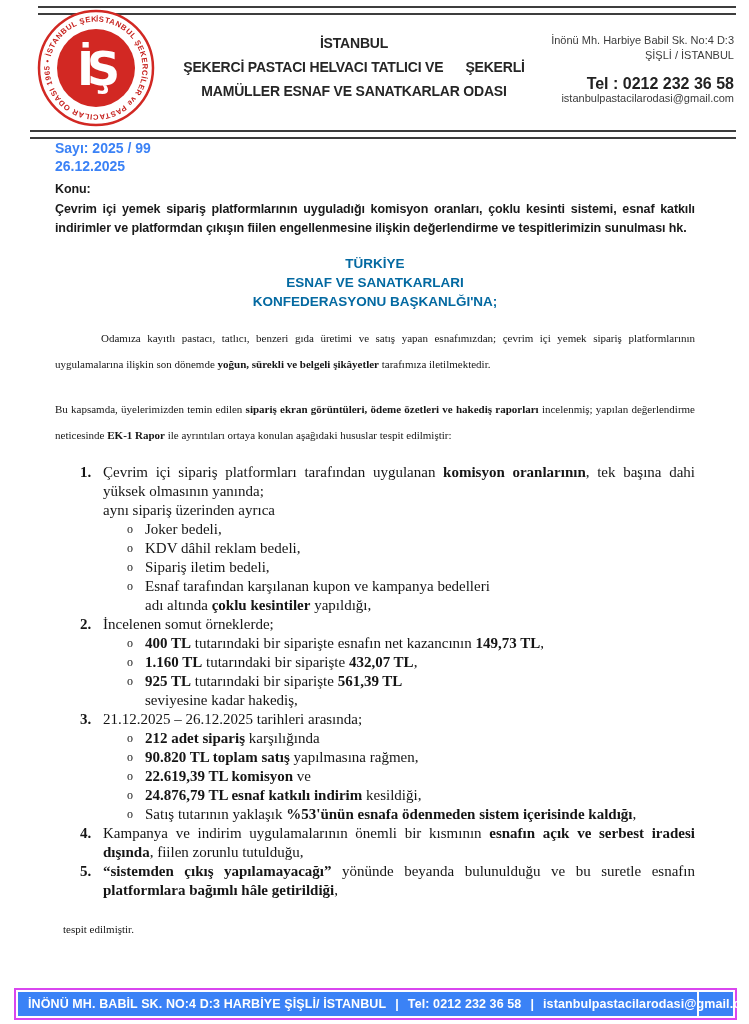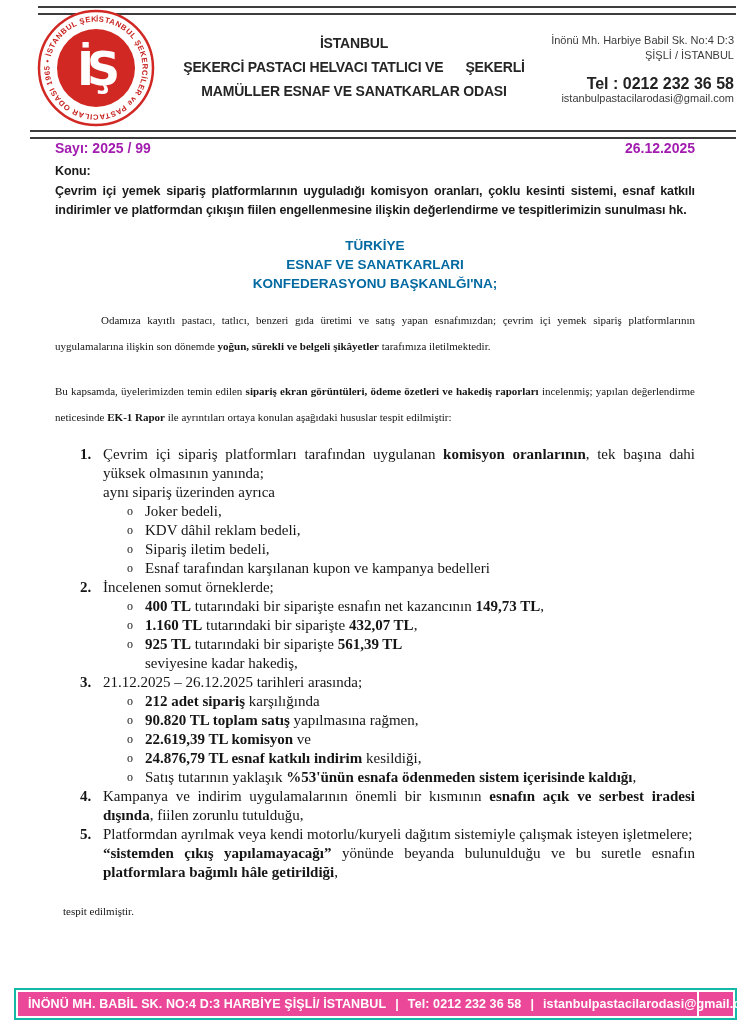--- a/index.html
+++ b/index.html
@@ -21,21 +21,21 @@
   .contact{
     position:absolute;right:15px;top:33px;text-align:right;
     font-family:"Liberation Sans",sans-serif;font-size:11px;line-height:15px;color:#3b3b3b;
   }
   .contact .tel{font-weight:700;margin-top:13px;font-size:16px;color:#222;}
 
   .content{position:absolute;left:55px;right:54px;top:139px;}
 
   .meta-row{
     display:flex;justify-content:space-between;
-    font-family:"Liberation Sans",sans-serif;font-weight:700;font-size:14px;color:#a21caf;line-height:18px;
+    font-family:"Liberation Sans",sans-serif;font-weight:700;font-size:14px;color:#3b82f6;line-height:18px;flex-direction:column;
   }
   .konu-row{
     display:flex;margin-top:5px;
     font-family:"Liberation Sans",sans-serif;font-weight:700;font-size:12.5px;
     line-height:19.5px;color:#1a1a1a;letter-spacing:-0.1px;flex-direction:column;
   }
   .konu-lbl{flex:none;width:45px;}
   .konu-text{flex:1;text-align:justify;}
 
   .addressee{
@@ -55,21 +55,21 @@
   .li-body{flex:1;}
   .li-line{text-align:justify;}
   .sub{display:flex;}
   .o{flex:none;width:18px;margin-left:24px;font-size:12px;}
   .sub-body{flex:1;text-align:justify;}
 
   .closing{margin:8px;margin-top:20px;font-size:11px;line-height:19px;font-family:Liberation Serif, serif;}
 
   .footer{
     position:absolute;left:14px;right:12px;top:988px;height:28px;
-    background:#ec4899;border:2px solid #14b8a6;box-shadow:inset 0 0 0 2px #fff;
+    background:#3b82f6;border:2px solid #d946ef;box-shadow:inset 0 0 0 2px #fff;
   }
   .footer-inner{
     position:absolute;left:12px;top:0;bottom:0;right:44px;display:flex;align-items:center;gap:9px;
     font-family:"Liberation Sans",sans-serif;font-weight:700;font-size:12.5px;color:#fff;white-space:nowrap;
     letter-spacing:0.1px;
   }
   .footer-divider{position:absolute;right:36px;top:2px;bottom:2px;width:2px;background:#fff;}
 </style>
 </head>
 <body>
@@ -152,20 +152,21 @@
             <div class="sub">
               <span class="o">o</span>
               <div class="sub-body">
                 <div class="sub-line"><span>Sipariş iletim bedeli,</span></div>
               </div>
             </div>
             <div class="sub">
               <span class="o">o</span>
               <div class="sub-body">
                 <div class="sub-line"><span>Esnaf tarafından karşılanan kupon ve kampanya bedelleri</span></div>
+                <div class="sub-line"><span>adı altında </span><span class="b">çoklu kesintiler</span><span> yapıldığı,</span></div>
               </div>
             </div>
           </div>
         </div>
         <div class="li">
           <span class="num">2.</span>
           <div class="li-body">
             <div class="li-line"><span>İncelenen somut örneklerde;</span></div>
             <div class="sub">
               <span class="o">o</span>
@@ -226,21 +227,20 @@
         </div>
         <div class="li">
           <span class="num">4.</span>
           <div class="li-body">
             <div class="li-line"><span>Kampanya ve indirim uygulamalarının önemli bir kısmının </span><span class="b">esnafın açık ve serbest iradesi dışında</span><span>, fiilen zorunlu tutulduğu,</span></div>
           </div>
         </div>
         <div class="li">
           <span class="num">5.</span>
           <div class="li-body">
-            <div class="li-line"><span>Platformdan ayrılmak veya kendi motorlu/kuryeli dağıtım sistemiyle çalışmak isteyen işletmelere;</span></div>
             <div class="li-line"><span class="b">“sistemden çıkış yapılamayacağı”</span><span> yönünde beyanda bulunulduğu ve bu suretle esnafın </span><span class="b">platformlara bağımlı hâle getirildiği</span><span>,</span></div>
           </div>
         </div>
       </div>
 
     <p class="closing">tespit edilmiştir.</p>
   </div>
 
   <div class="footer">
     <div class="footer-inner">

